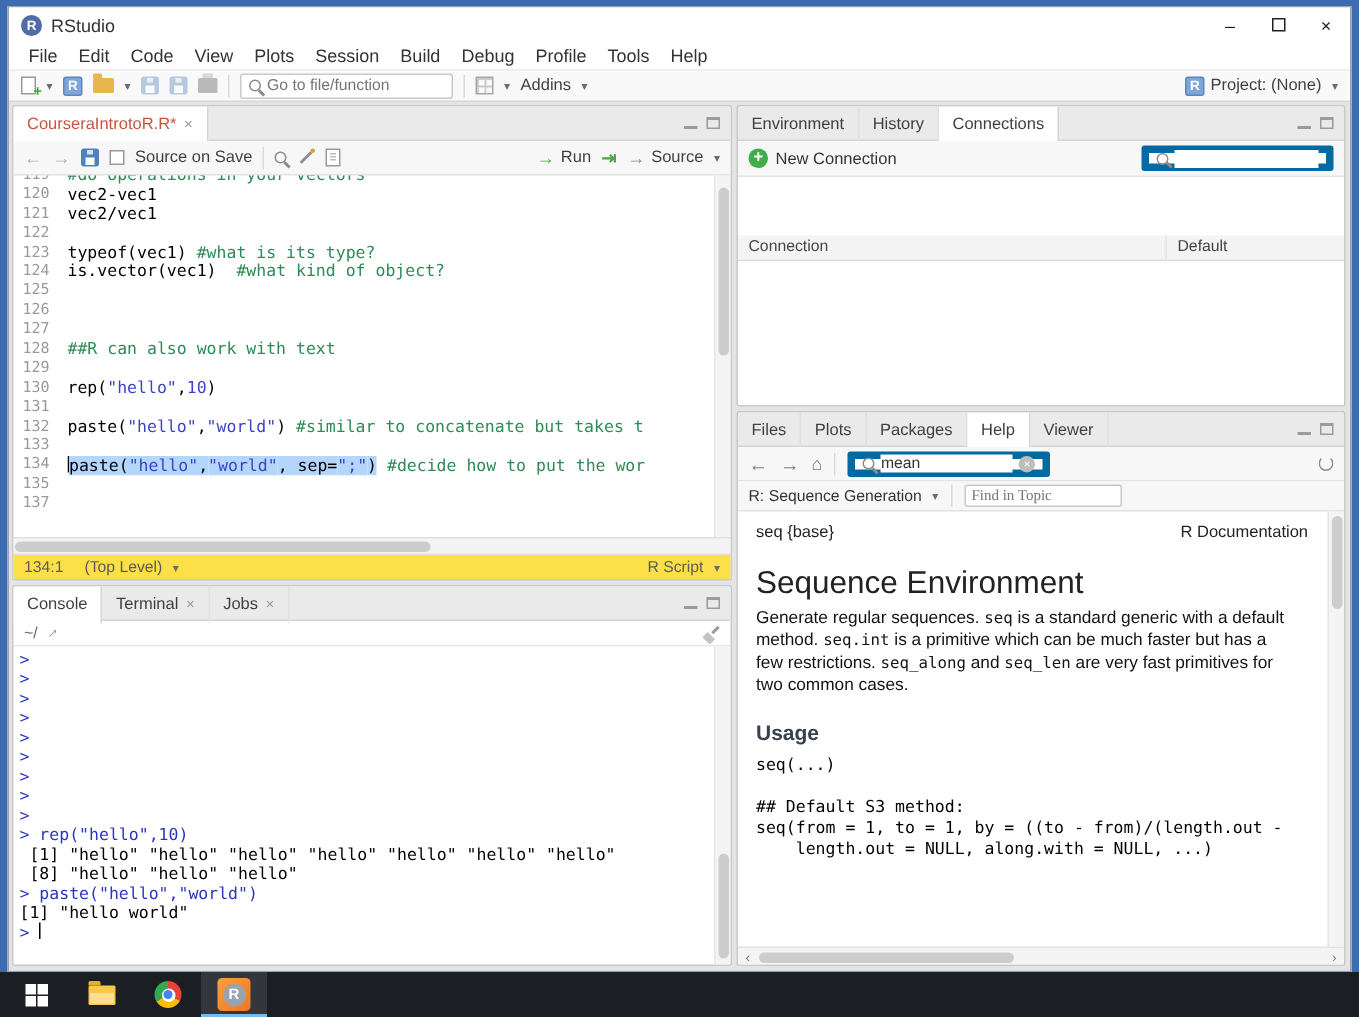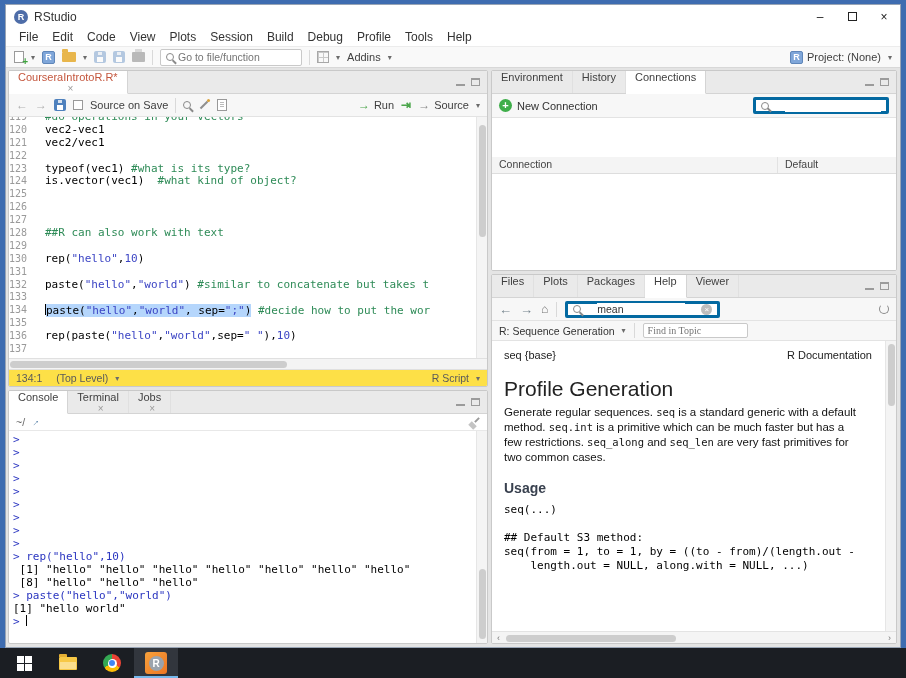--- a/index.html
+++ b/index.html
@@ -69,36 +69,36 @@
   
   .workspace { flex:1; position:relative; background:#e4e4e4; }
   .pane { position:absolute; background:#fff; border:1px solid #c9c9c9; border-radius:2px; display:flex; flex-direction:column; overflow:hidden; }
   #pane-source  { left:2px; top:2px;  width:480px; height:317px; }
   #pane-console { left:2px; top:322px; width:480px; bottom:3px; }
   #pane-env     { left:485px; top:2px;  right:3px; height:201px; }
   #pane-help    { left:485px; top:206px; right:3px; bottom:3px; }
 
   .tabstrip { flex:none; height:23px; background:#eaeaea; border-bottom:1px solid #d4d4d4; display:flex; align-items:stretch; }
   .tabs { display:flex; }
-  .tab { display:flex; align-items:center; padding:0 9px; font-size:11px; color:#3f3f3f; border-right:1px solid #e0e0e0;flex-direction:column; }
+  .tab { display:flex; align-items:center; padding:12px 9px; font-size:11px; color:#3f3f3f; border-right:1px solid #e0e0e0; }
   .tab.active { background:#fff; margin-bottom:-1px; border-bottom:1px solid #fff; border-right:1px solid #d4d4d4; }
   .tab-close { margin-left:5px; color:#9a9a9a; font-size:10px; }
   .tab.dirty .tab-label { color:#c4563d; }
   .pane-btns { margin-left:auto; display:flex; align-items:center; gap:6px; padding-right:7px; }
   .pbtn-min { width:9px; height:7px; border-bottom:2px solid #9b9b9b; }
   .pbtn-max { width:9px; height:8px; border:1px solid #9b9b9b; border-top:2px solid #9b9b9b; }
 
   .ed-toolbar { flex:none; height:23px; display:flex; align-items:center; gap:7px; padding:0 7px;
                 background:#f7f7f7; border-bottom:1px solid #e3e3e3; font-size:11px; color:#404040; }
   .cb { width:10px; height:10px; border:1px solid #9a9a9a; background:#fff; display:inline-block; }
 
   .ed-body { flex:1; display:flex; overflow:hidden; }
   .code-scroll { flex:1; overflow:hidden; margin-top:-6px; }
   .code-row { display:flex; height:12.9px; line-height:12.9px; font-family:"DejaVu Sans Mono", monospace; font-size:11px; }
-  .ln { flex:none; width:36px; text-align:left; padding-right:12px; color:#9a9a9a; font-size:10px; }
+  .ln { flex:none; width:36px; text-align:right; padding-right:12px; color:#9a9a9a; font-size:10px; }
   .code-text { white-space:pre; color:#000; overflow:hidden; }
   .tok-cmt { color:#2e8b57; } .tok-str { color:#3b44c4; } .tok-num { color:#3b44c4; } .tok-plain { color:#000;text-align:center; }
   .sel { background:#b5d6fc; }
   .tcaret { display:inline-block; width:0; border-left:1px solid #000; height:11px; vertical-align:-1px; }
 
   .vscroll { flex:none; width:11px; background:#f4f4f4; border-left:1px solid #e6e6e6; position:relative; }
   .vthumb { position:absolute; left:2px; width:7px; background:#cdcdcd; border-radius:4px; }
   .hscroll { flex:none; height:11px; background:#f4f4f4; border-top:1px solid #e0e0e0; position:relative; }
   .hthumb { position:absolute; left:1px; top:2px; height:7px; width:58%; background:#cdcdcd; border-radius:4px; }
 
@@ -108,21 +108,21 @@
   .console-path { flex:none; height:17px; display:flex; align-items:center; gap:5px; padding:0 7px;
                   font-size:10.5px; color:#666; border-bottom:1px solid #e8e8e8; }
   .con-body { flex:1; display:flex; overflow:hidden; }
   .con-lines { flex:1; padding:2px 4px; font-family:"DejaVu Sans Mono", monospace; font-size:11px; line-height:13px; overflow:hidden; }
   .con-line { white-space:pre; height:13px; }
   .con-in { color:#2a35c0; } .con-out { color:#000; }
 
   .env-toolbar { flex:none; height:24px; display:flex; align-items:center; gap:6px; padding:0 7px;
                  background:#f7f7f7; border-bottom:1px solid #e3e3e3; font-size:11px; color:#333; }
   .nc-btn { display:flex; align-items:center; gap:5px; }
-  .searchbox { display:flex; align-items:center; gap:16px; background:#fff; border:3px solid #0369a1; border-radius:2px; height:17px; padding:0 5px; }
+  .searchbox { display:flex; align-items:center; gap:4px; background:#fff; border:5px solid #0369a1; border-radius:2px; height:17px; padding:0 5px; }
   .searchbox input { border:none; outline:none; font-size:10.5px; width:96px; font-family:inherit; color:#333; }
   .grid-head { flex:none; height:17px; display:flex; background:#f4f4f4; border-bottom:1px solid #ddd; font-size:10.5px; color:#444;margin-top:39px; }
   .gh-cell { flex:1; padding:1px 7px; border-right:1px solid #e2e2e2; }
   .gh-cell.status { flex:0 0 118px; border-right:none; }
   .env-body { flex:1; background:#fff; }
 
   .help-tb1 { flex:none; height:23px; display:flex; align-items:center; gap:8px; padding:0 7px;
               background:#f7f7f7; border-bottom:1px solid #e3e3e3; }
   .nav-arrow { color:#74838d; font-size:13px; line-height:1; }
   .help-tb2 { flex:none; height:20px; display:flex; align-items:center; gap:8px; padding:0 7px;
@@ -330,24 +330,20 @@
               </div>
               <div class="code-row">
                 <span class="ln">134</span>
                 <span class="code-text"><span class="tcaret"></span><span class="tok-plain sel">paste(</span><span class="tok-str sel">"hello"</span><span class="tok-plain sel">,</span><span class="tok-str sel">"world"</span><span class="tok-plain sel">, sep=</span><span class="tok-str sel">";"</span><span class="tok-plain sel">)</span><span class="tok-plain"> </span><span class="tok-cmt">#decide how to put the wor</span></span>
               </div>
               <div class="code-row">
                 <span class="ln">135</span>
                 <span class="code-text"></span>
               </div>
               <div class="code-row">
-                <span class="ln">136</span>
-                <span class="code-text"><span class="tok-plain">rep(paste(</span><span class="tok-str">"hello"</span><span class="tok-plain">,</span><span class="tok-str">"world"</span><span class="tok-plain">,sep=</span><span class="tok-str">" "</span><span class="tok-plain">),</span><span class="tok-num">10</span><span class="tok-plain">)</span></span>
-              </div>
-              <div class="code-row">
                 <span class="ln">137</span>
                 <span class="code-text"></span>
               </div>
             </div>
           <div class="vscroll">
             <div class="vthumb" style="top:8px; height:112px;"></div>
           </div>
         </div>
         <div class="hscroll">
           <div class="hthumb"></div>
@@ -495,21 +491,21 @@
               <span class="caret">▾</span>
             </span>
           <span class="tsep"></span>
           <input class="find-input" placeholder="Find in Topic" style="">
         </div>
         <div class="help-content">
           <div class="doc-head">
             <span>seq {base}</span>
             <span>R Documentation</span>
           </div>
-          <h1>Profile Generation</h1>
+          <h1>Sequence Environment</h1>
           <p>Generate regular sequences. <code>seq</code> is a standard generic with a default method. <code>seq.int</code> is a primitive which can be much faster but has a few restrictions. <code>seq_along</code> and <code>seq_len</code> are very fast primitives for two common cases.</p>
           <h3>Usage</h3>
           <pre>seq(...)
 
 ## Default S3 method:
 seq(from = 1, to = 1, by = ((to - from)/(length.out -
     length.out = NULL, along.with = NULL, ...)</pre>
           <div class="help-vscroll">
             <div class="vthumb" style="top:3px; height:62px;"></div>
           </div>

